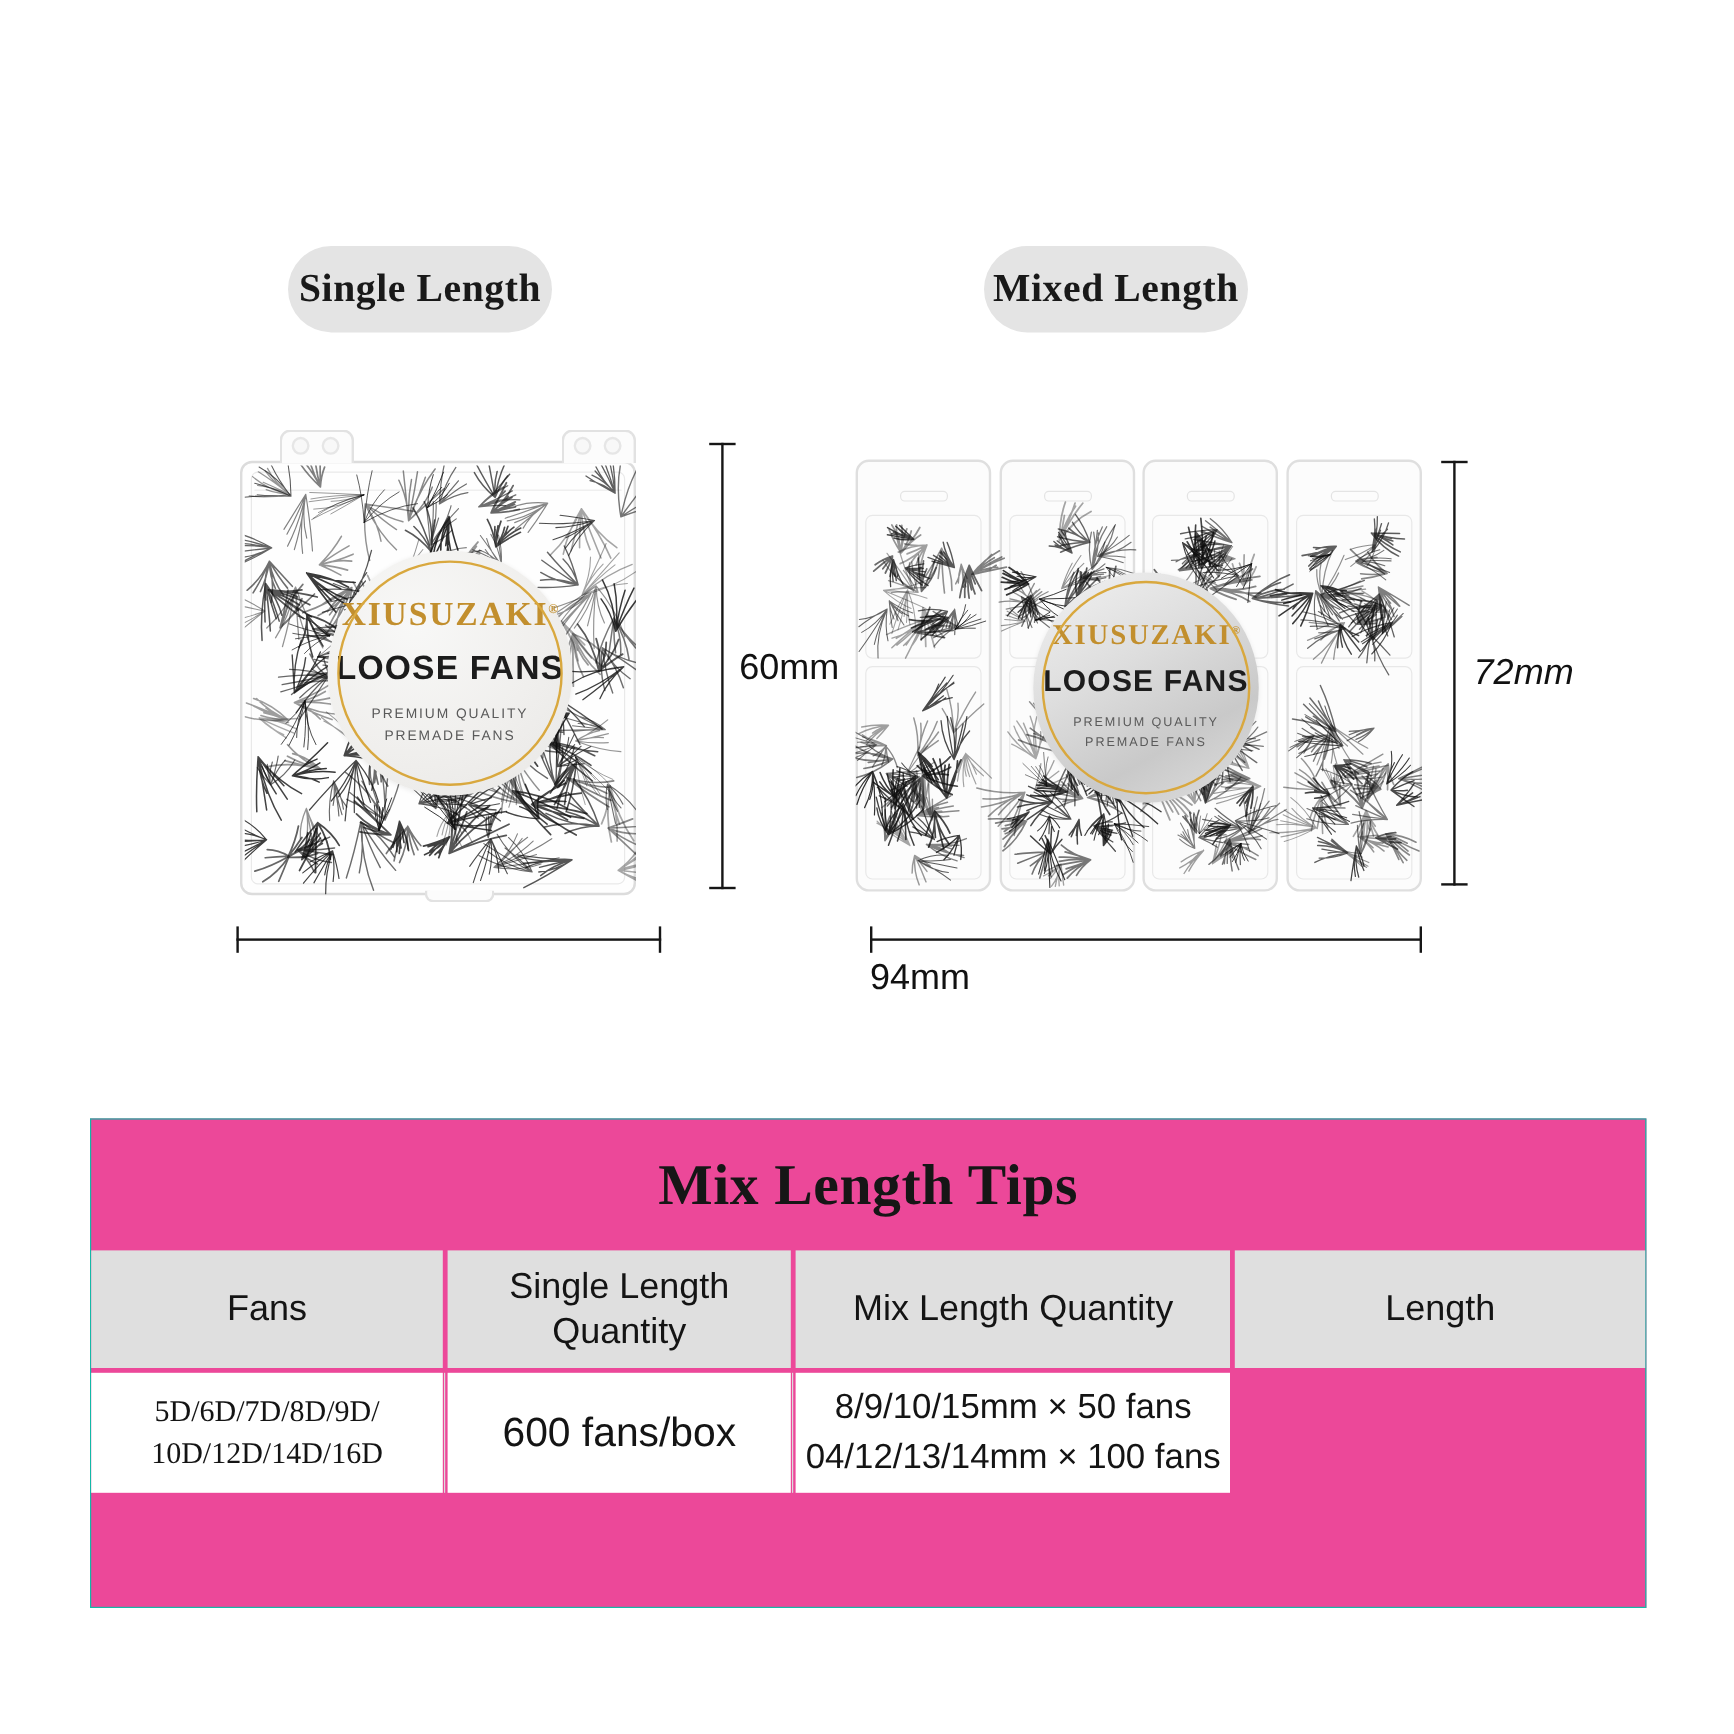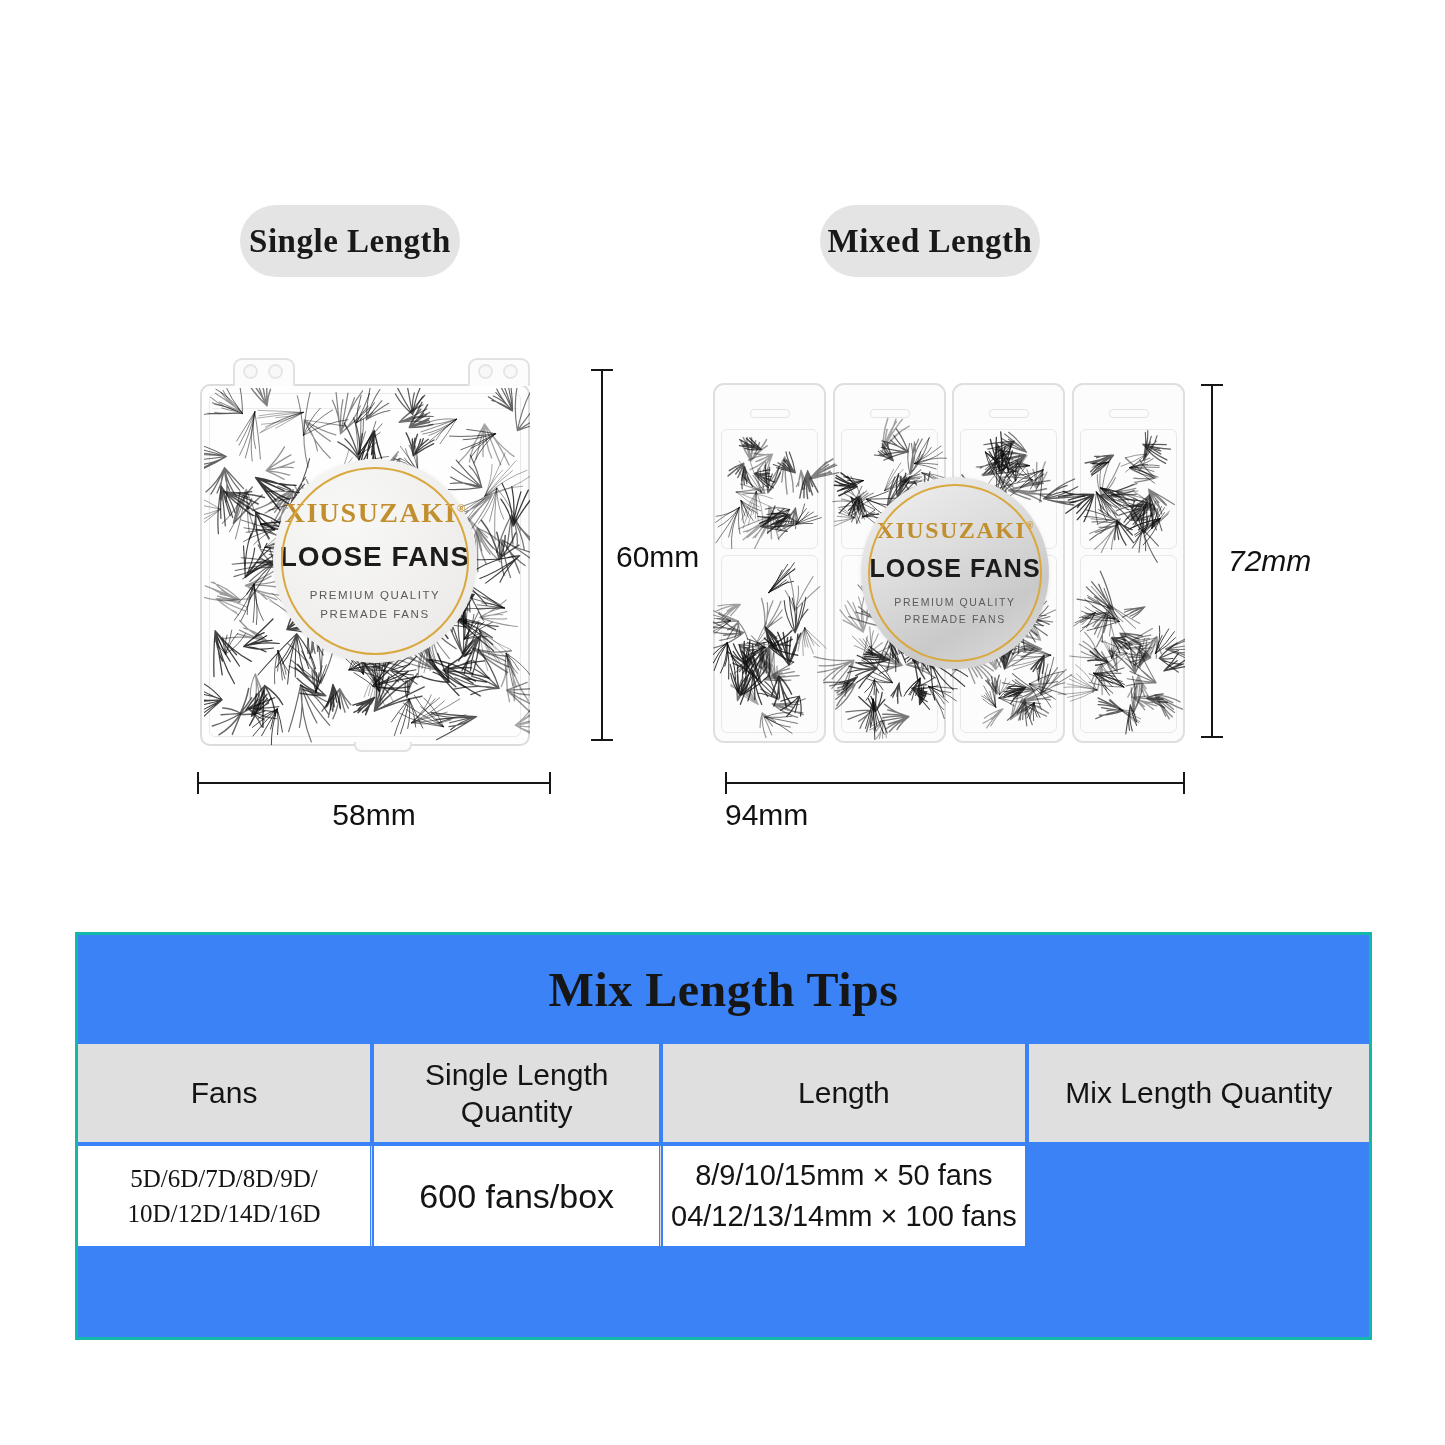--- a/index.html
+++ b/index.html
@@ -119,21 +119,21 @@
   .dim-h::before{left:0;} .dim-h::after{right:0;}
   .dim-label{position:absolute; font-size:30px; color:#111; line-height:32px; white-space:nowrap;}
   .dl-60{left:616px; top:541px;}
   .dl-72{left:1228px; top:545px;font-style:italic;}
   .dl-58{left:197px; top:799px; width:354px; text-align:center;}
   .dl-94{left:725px; top:799px; width:460px; text-align:left;}
 
   
   .tips-table{
     position:absolute; left:75px; top:932px; width:1297px; height:408px;
-    border:3px solid #14b8a6; background:#3b82f6; box-sizing:border-box;
+    border:1px solid #14b8a6; background:#ec4899; box-sizing:border-box;
   }
   .t-title{
     height:109px; display:flex; align-items:center; justify-content:center;
     font-family:"Liberation Serif", serif; font-weight:700; font-size:48px;
     letter-spacing:.5px; color:#161616;
   }
   .t-header{
     display:grid; grid-template-columns:296fr 289fr 366fr 345fr; column-gap:4px;
     height:98px;
   }
@@ -639,36 +639,35 @@
     <div class="brand-name"><span>XIUSUZAKI</span><sup>®</sup></div>
     <div class="brand-product">LOOSE FANS</div>
     <div class="brand-tag">PREMIUM QUALITY
 PREMADE FANS</div>
   </div>
 
   <div class="dim-v" style="left:601px; top:369px; height:372px"></div>
   <div class="dim-label dl-60">60mm</div>
 
   <div class="dim-h" style="left:197px; top:782px; width:354px"></div>
-  <div class="dim-label dl-58">58mm</div>
 
   <div class="dim-v" style="left:1211px; top:384px; height:354px"></div>
   <div class="dim-label dl-72">72mm</div>
 
   <div class="dim-h" style="left:725px; top:782px; width:460px"></div>
   <div class="dim-label dl-94">94mm</div>
 
   <div class="tips-table">
     <div class="t-title">Mix Length Tips</div>
     <div class="t-header">
       <div class="t-hcell">Fans</div>
       <div class="t-hcell">Single Length
 Quantity</div>
+      <div class="t-hcell">Mix Length Quantity</div>
       <div class="t-hcell">Length</div>
-      <div class="t-hcell">Mix Length Quantity</div>
     </div>
     <div class="t-row">
       <div class="t-cell serif">5D/6D/7D/8D/9D/
 10D/12D/14D/16D</div>
       <div class="t-cell qty">600 fans/box</div>
       <div class="t-cell">8/9/10/15mm × 50 fans
 04/12/13/14mm × 100 fans</div>
     </div>
   </div>
 

